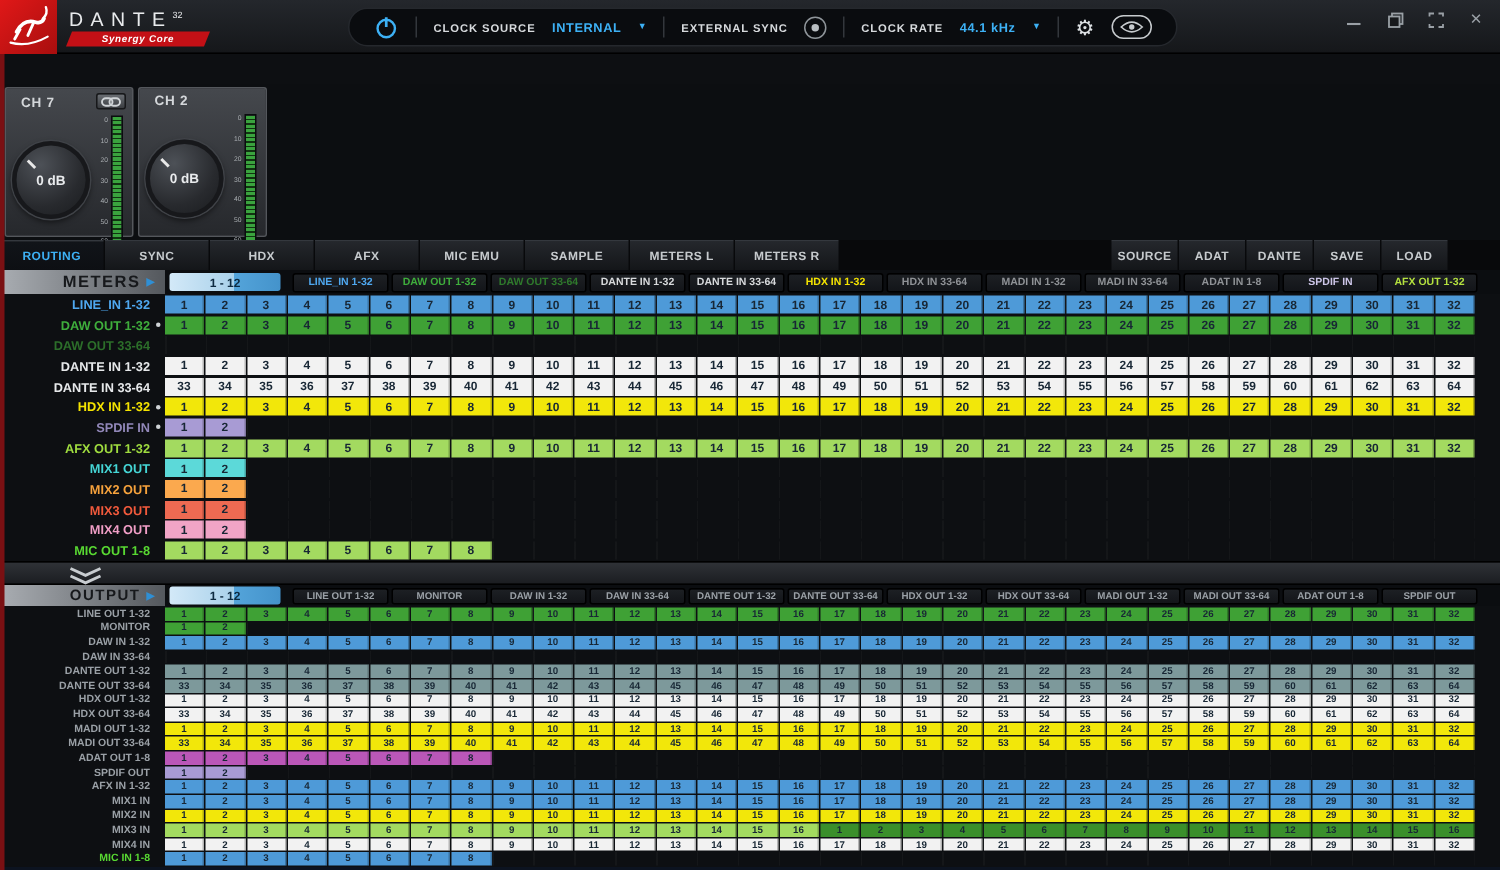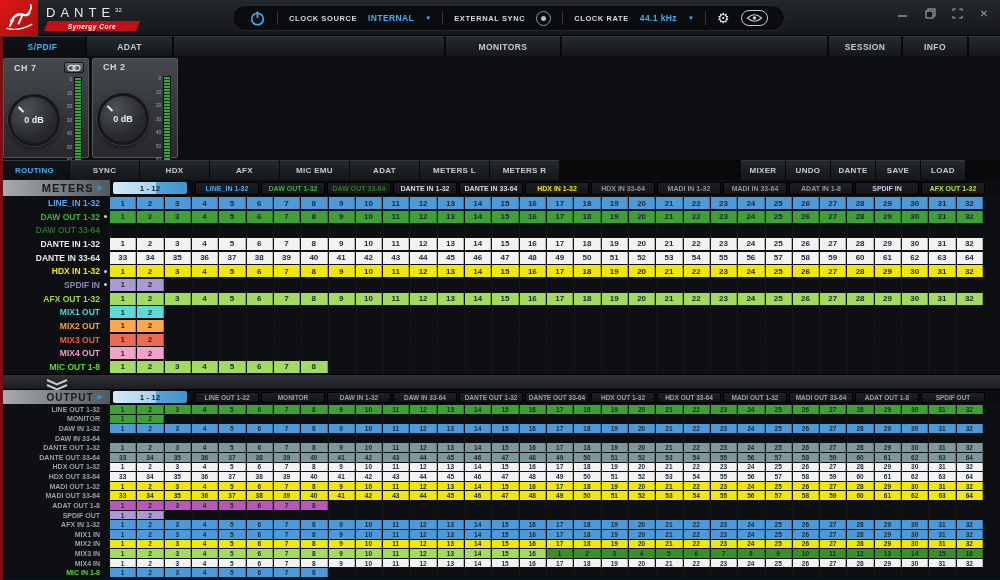--- a/index.html
+++ b/index.html
@@ -178,30 +178,20 @@
       </span>
       <span class="wc">
         <svg width="11" height="11" viewBox="0 0 11 11">
           <path d="M1 3 V1 H4 M7 1 H10 V3 M10 8 V10 H7 M4 10 H1 V8" fill="none" stroke="#9aa0a6" stroke-width="1.2"></path>
         </svg>
       </span>
       <span class="wc">✕</span>
     </div>
   </div>
 
-  <div class="devtabs">
-    <div class="dtab active w-spdif">S/PDIF</div>
-    <div class="dtab w-adat">ADAT</div>
-    <div class="dtab w-f1"></div>
-    <div class="dtab w-mon">MONITORS</div>
-    <div class="dtab w-f2"></div>
-    <div class="dtab w-ses">SESSION</div>
-    <div class="dtab w-inf">INFO</div>
-    <div class="dtab w-f3"></div>
-  </div>
 
   <div class="charea">
       <div class="strip">
         <div class="strip-head">
           <span class="ch-name">CH 7</span>
           <div class="linkbtn">
             <svg width="14" height="8" viewBox="0 0 14 8">
               <rect x="1" y="1.5" width="7" height="5" rx="2.5" fill="none" stroke="#cfd3d6" stroke-width="1.3"></rect>
               <rect x="6" y="1.5" width="7" height="5" rx="2.5" fill="none" stroke="#cfd3d6" stroke-width="1.3"></rect>
             </svg>
@@ -249,27 +239,27 @@
       </div>
     </div>
 
   <div class="viewtabs">
     <div class="vtgroup">
         <div class="tab vtab active">ROUTING</div>
         <div class="tab vtab">SYNC</div>
         <div class="tab vtab">HDX</div>
         <div class="tab vtab">AFX</div>
         <div class="tab vtab">MIC EMU</div>
-        <div class="tab vtab">ADAT</div>
+        <div class="tab vtab">SAMPLE</div>
         <div class="tab vtab">METERS L</div>
         <div class="tab vtab">METERS R</div>
       </div>
     <div class="atgroup">
-        <div class="tab atab">MIXER</div>
-        <div class="tab atab">UNDO</div>
+        <div class="tab atab">SOURCE</div>
+        <div class="tab atab">ADAT</div>
         <div class="tab atab">DANTE</div>
         <div class="tab atab">SAVE</div>
         <div class="tab atab">LOAD</div>
       </div>
   </div>
 
   <div class="shead in-head">
     <div class="stitle">
       <span>METERS</span>
       <span class="tri">▶</span>

